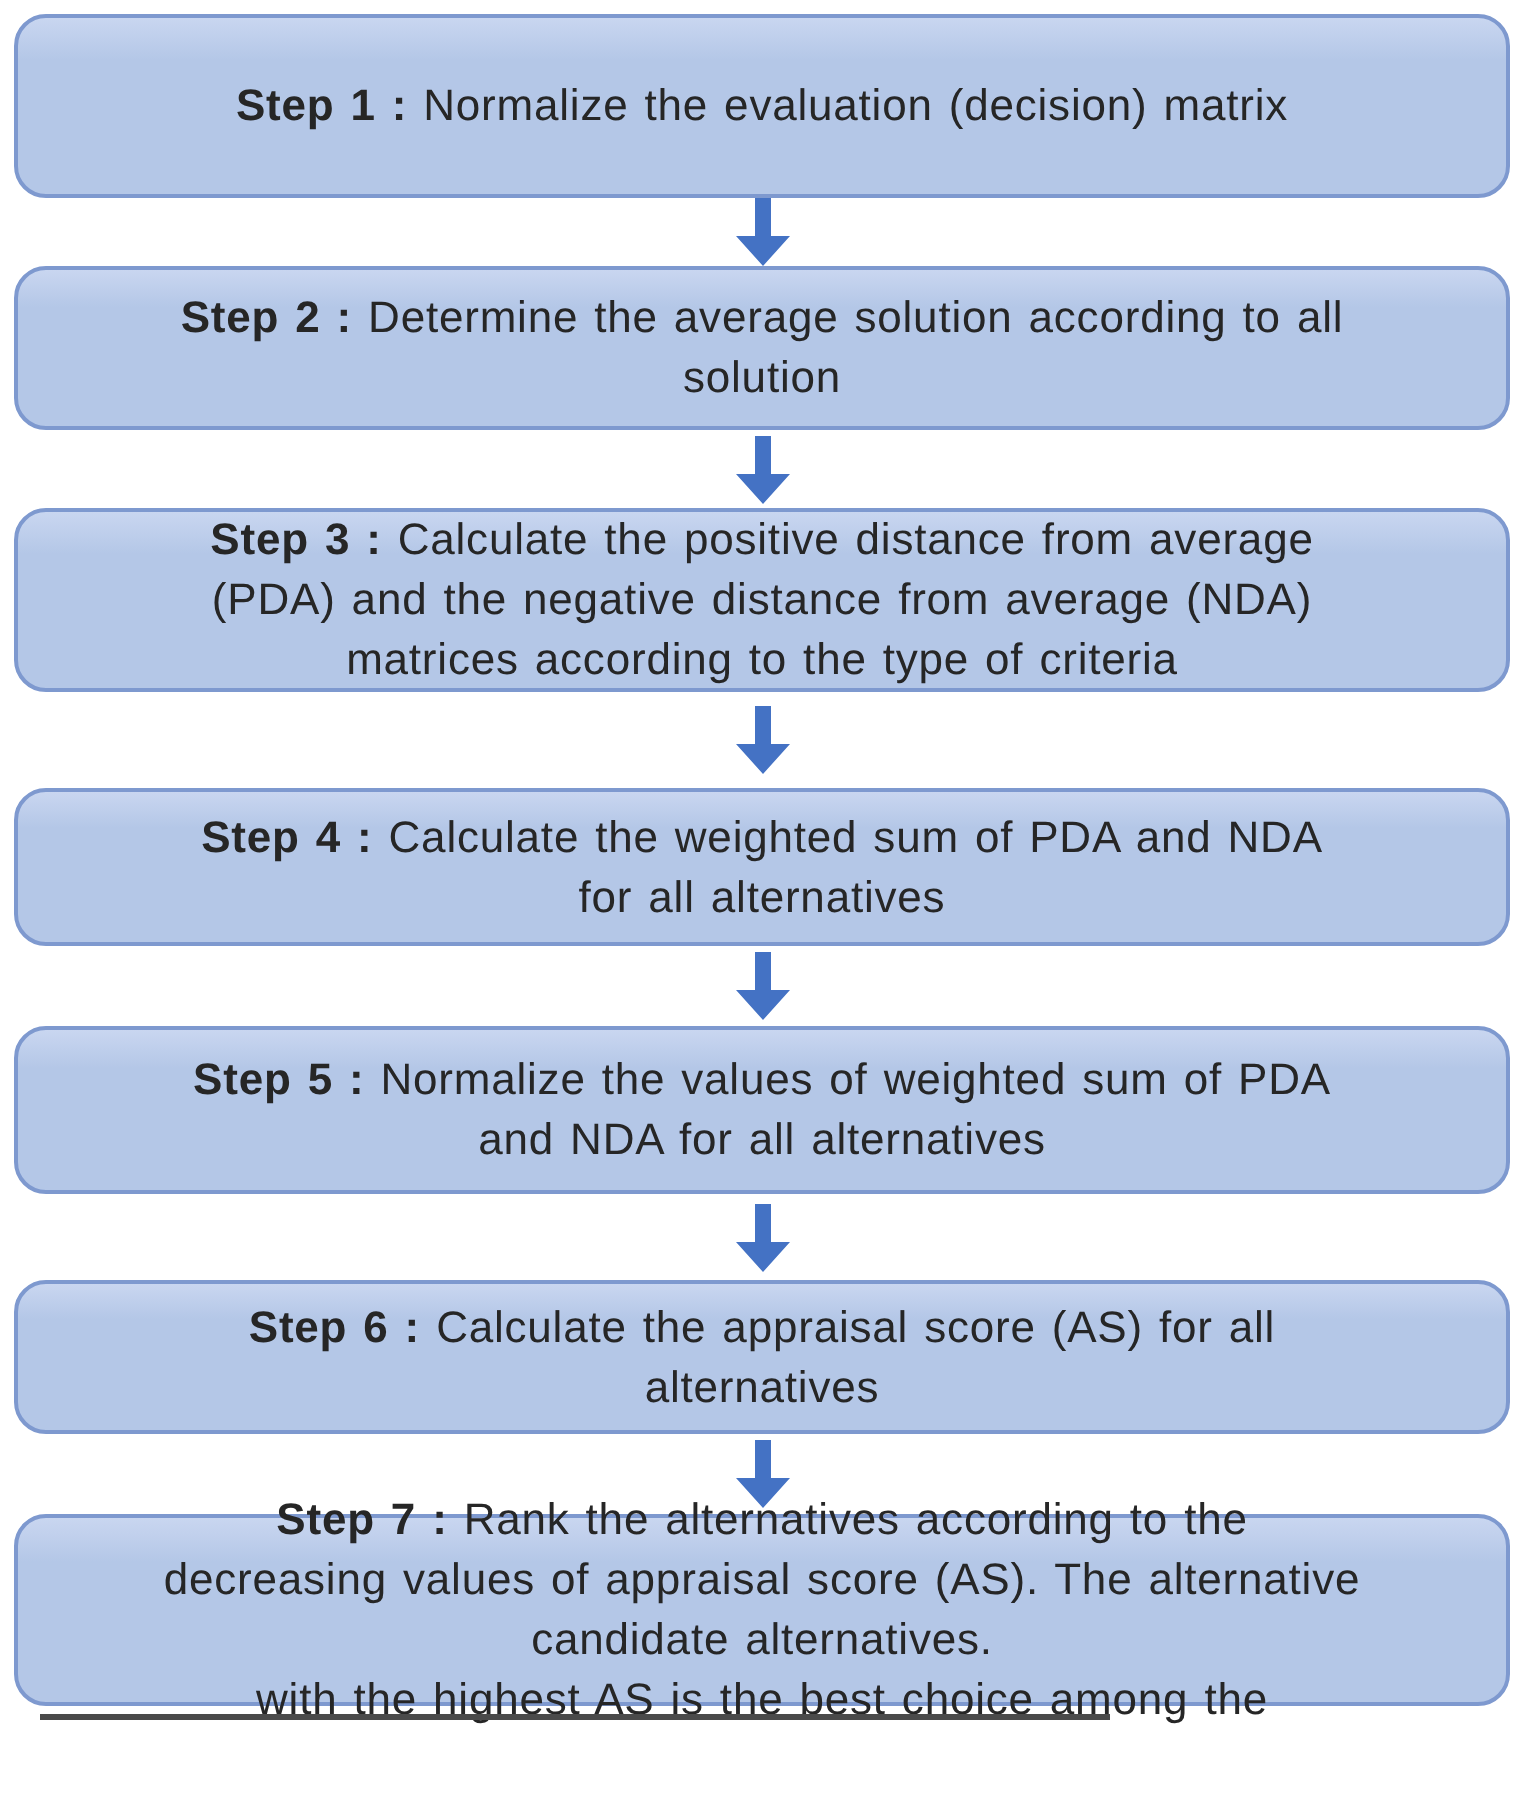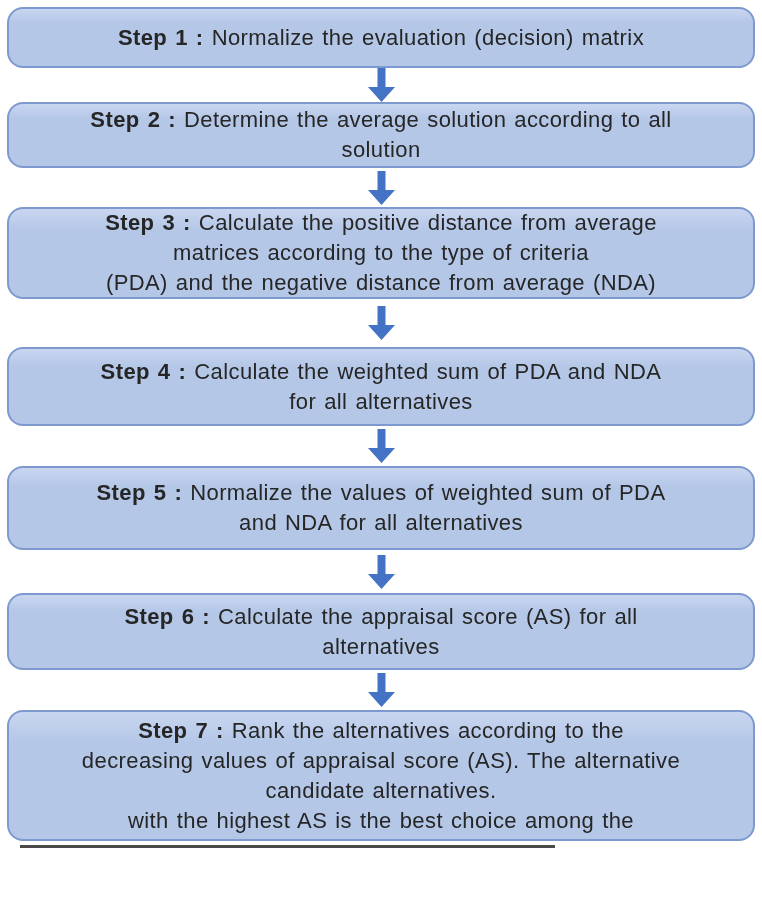--- a/index.html
+++ b/index.html
@@ -34,27 +34,27 @@
   }
   .box p{
     font-size:22px;
     line-height:30px;
     letter-spacing:0.4px;
     word-spacing:1.5px;
     color:var(--text);
   }
   .box strong{font-weight:700;}
   .line{display:block;}
-  .b1{height:61px}
-  .b2{height:66px}
+  .b1{height:92px}
+  .b2{height:82px}
   .b3{height:92px}
   .b4{height:79px}
   .b5{height:84px}
   .b6{height:77px}
-  .b7{height:131px}
+  .b7{height:96px}
   .gap{
     display:flex;align-items:center;justify-content:center;
     flex:0 0 auto;
   }
   .g1{height:34px}
   .g2{height:39px}
   .g3{height:48px}
   .g4{height:40px}
   .g5{height:43px}
   .g6{height:40px}
@@ -94,22 +94,22 @@
 
   <div class="gap g2">
     <svg class="arrow-svg" width="27" height="34" viewBox="0 0 27 34">
         <path d="M9.5 0 H17.5 V19 H27 L13.5 34 L0 19 H9.5 Z" fill="currentColor"></path>
       </svg>
   </div>
 
   <div class="box b3">
     <p>
       <span class="line"><strong>Step 3 :</strong> <span>Calculate the positive distance from average</span></span>
+      <span class="line">(PDA) and the negative distance from average (NDA)</span>
       <span class="line">matrices according to the type of criteria</span>
-      <span class="line">(PDA) and the negative distance from average (NDA)</span>
     </p>
   </div>
 
   <div class="gap g3">
     <svg class="arrow-svg" width="27" height="38" viewBox="0 0 27 34">
         <path d="M9.5 0 H17.5 V19 H27 L13.5 34 L0 19 H9.5 Z" fill="currentColor"></path>
       </svg>
   </div>
 
   <div class="box b4">

